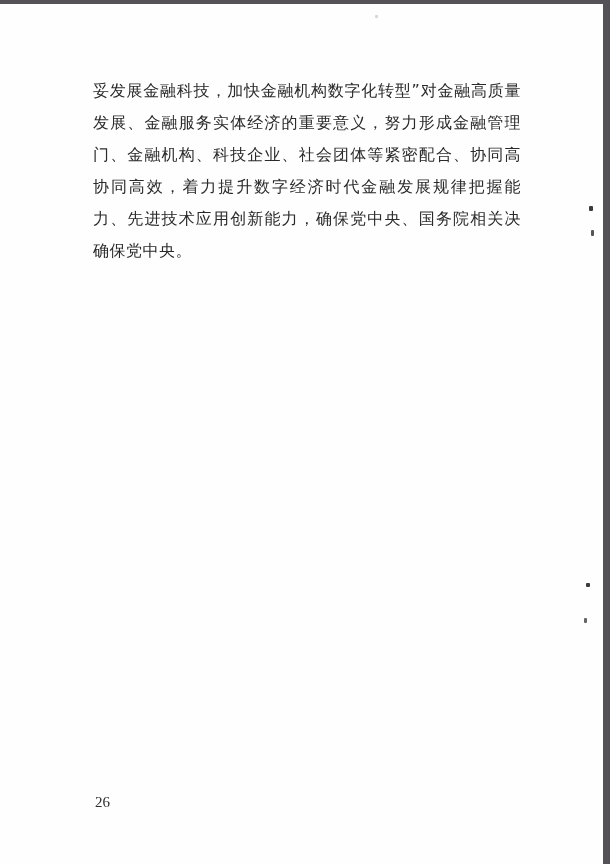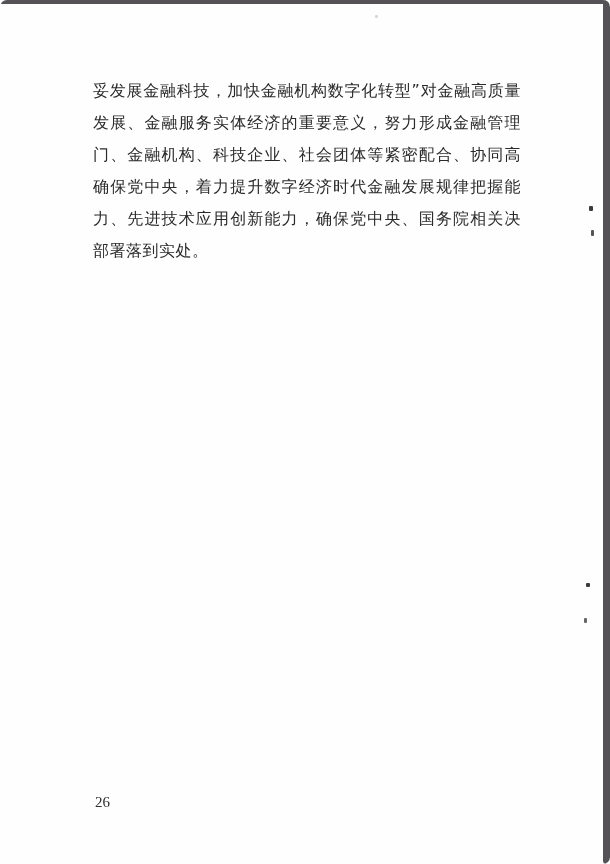--- a/index.html
+++ b/index.html
@@ -1,20 +1,20 @@
 <!DOCTYPE html>
 <html style="--scan-edge: #545256; --text: #2a2a2a; --paper: #fefefe;"><head>
 <meta charset="utf-8">
 <style>
   :root {
     --scan-edge: #545256;
     --text: #2a2a2a;
     --paper: #fefefe;
   }
-  * { margin: 0; padding: 0; box-sizing: border-box; border-radius: 7px; }
+  * { margin: 0; padding: 0; box-sizing: border-box; }
   html, body {
     width: 610px; height: 864px;
     background: #ffffff;
     font-family: "DejaVu Sans", sans-serif;
     overflow: hidden;
   }
   .scan-page {
     position: relative;
     width: 610px; height: 864px;
     background: var(--paper);
@@ -72,23 +72,23 @@
 
 <div class="scan-page">
 
   <div class="edge-top"></div>
   <div class="edge-right"></div>
 
   <div class="paragraph">
     <div class="line">妥发展金融科技，加快金融机构数字化转型”对金融高质量</div>
     <div class="line">发展、金融服务实体经济的重要意义，努力形成金融管理部</div>
     <div class="line">门、金融机构、科技企业、社会团体等紧密配合、协同高效</div>
-    <div class="line">确保党中央，着力提升数字经济时代金融发展规律把握能</div>
+    <div class="line">协同高效，着力提升数字经济时代金融发展规律把握能</div>
     <div class="line">力、先进技术应用创新能力，确保党中央、国务院相关决策</div>
-    <div class="line last">部署落到实处。</div>
+    <div class="line last">确保党中央。</div>
   </div>
 
   <div class="page-number">26</div>
 
   <div class="ink-speck speck-1"></div>
   <div class="ink-speck speck-2"></div>
   <div class="ink-speck speck-3"></div>
   <div class="ink-speck speck-4"></div>
   <div class="ink-speck speck-5"></div>
 

